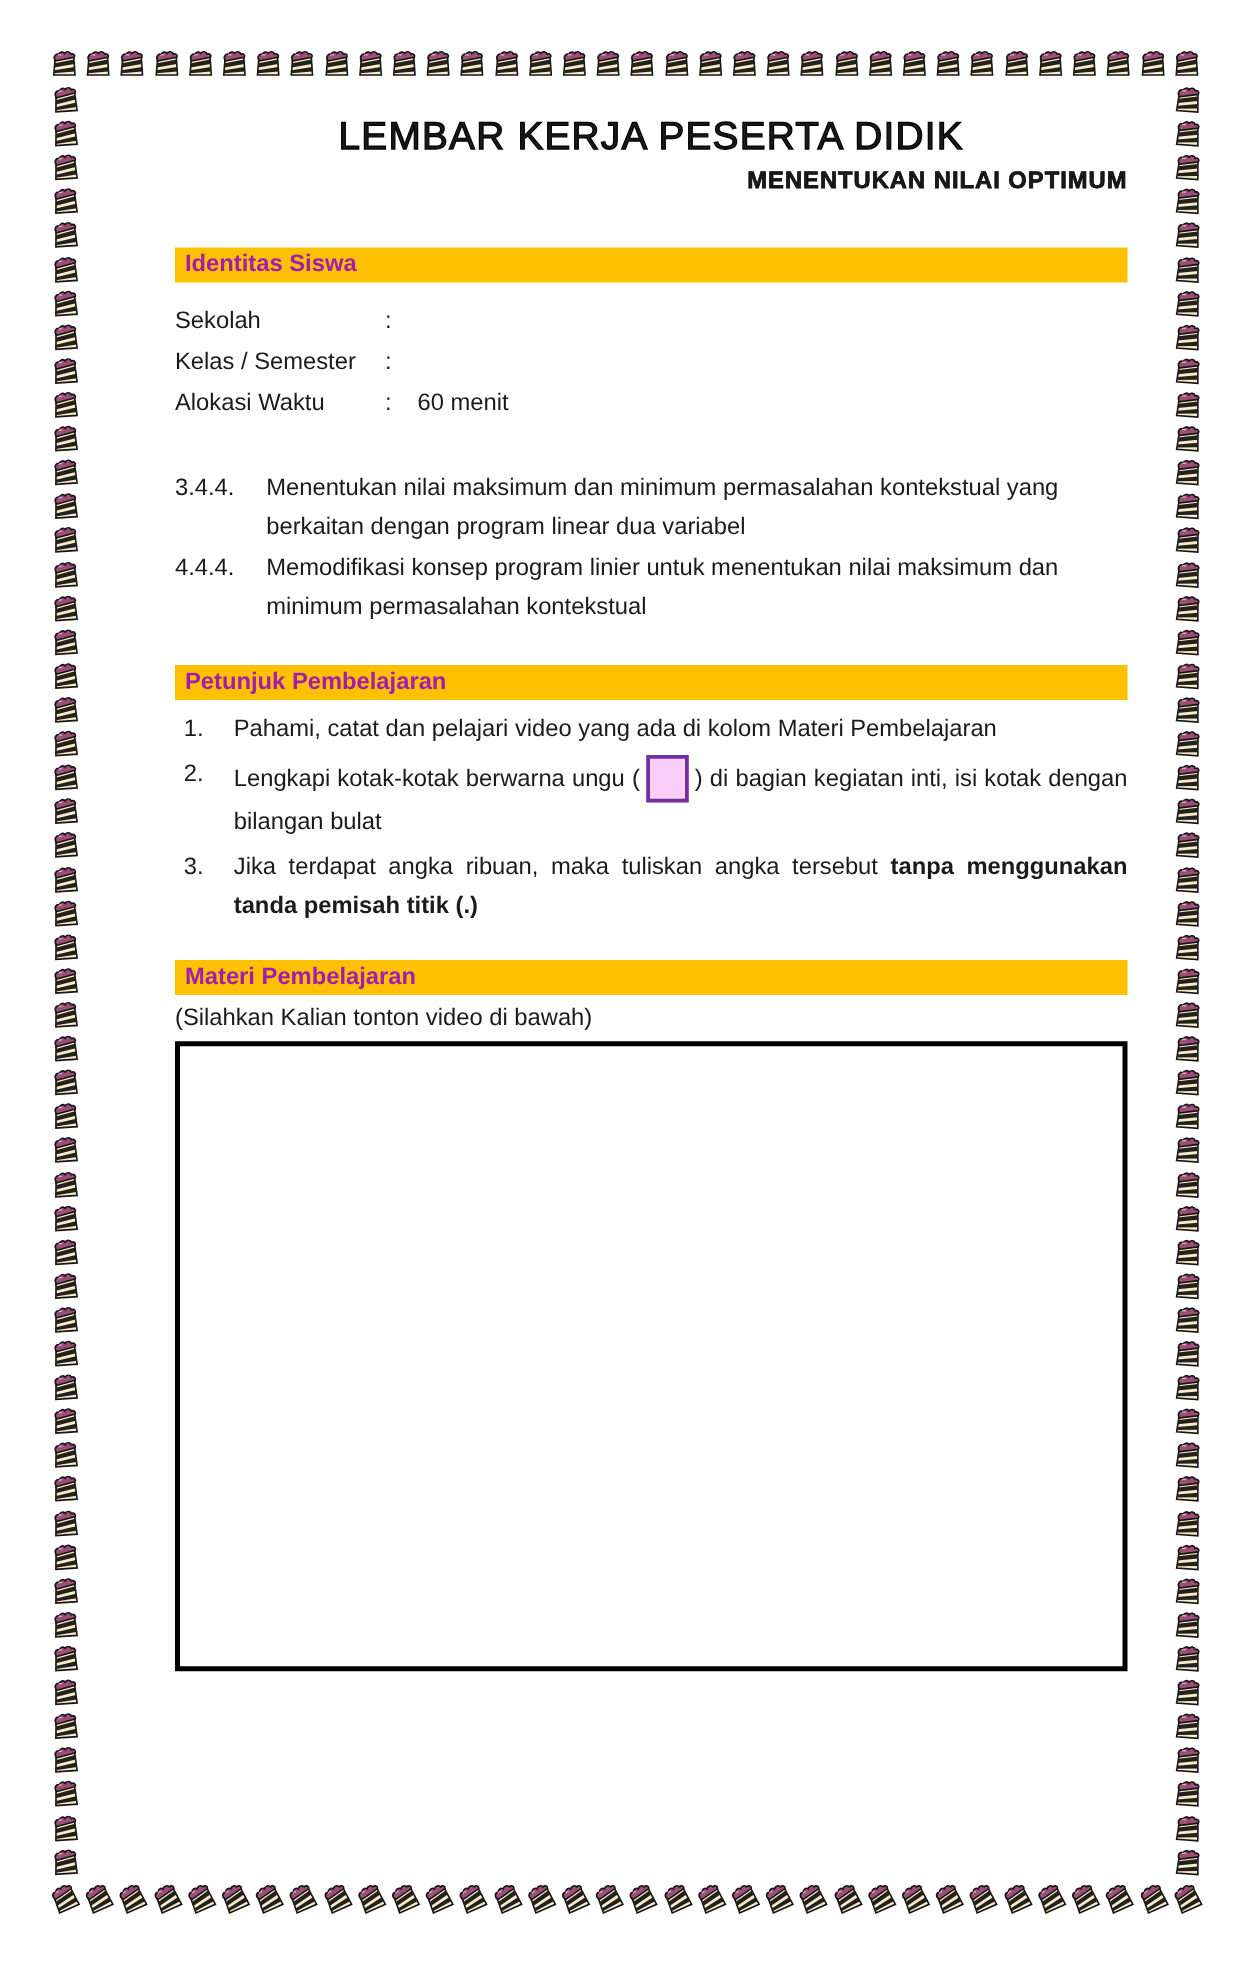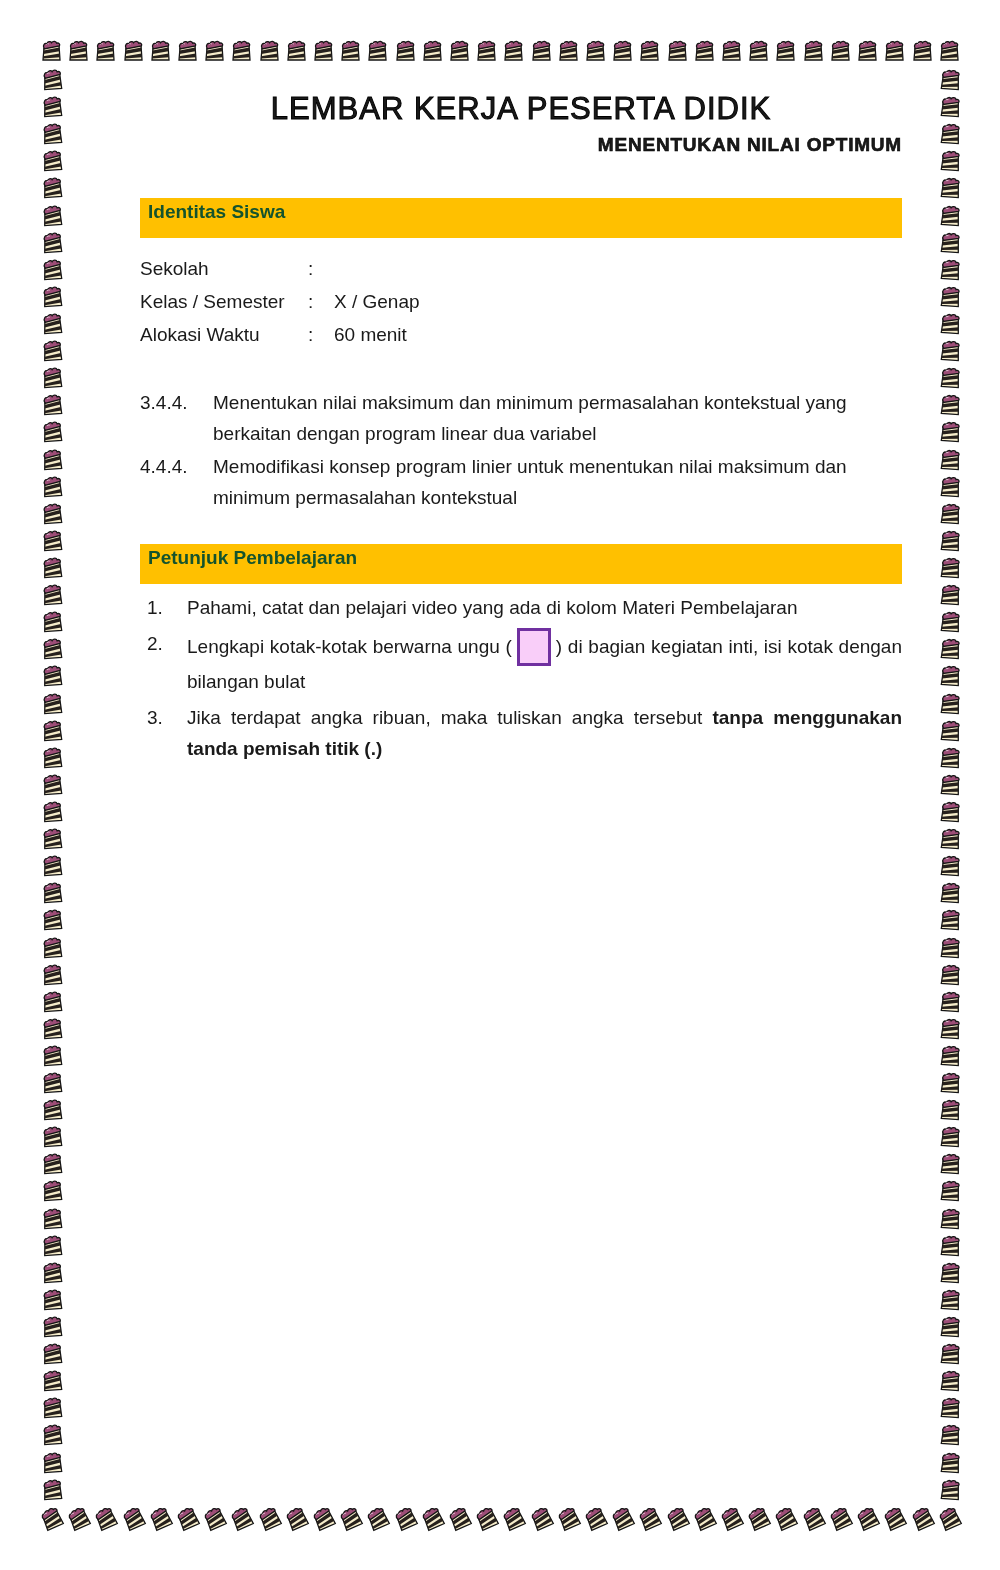--- a/index.html
+++ b/index.html
@@ -52,26 +52,26 @@
     text-align: right;
     font-size: 19px;
     font-weight: 900;
     letter-spacing: 0.8px;
     line-height: 26px;
     margin-top: 2px;
     -webkit-text-stroke: 0.6px #000;
   }
 
   .section-bar {
-    height: 40px;
+    height: 28px;
     line-height: 28px;
     padding-left: 8px;
     font-size: 19px;
     font-weight: bold;
-    color: #14532d;
+    color: #a21caf;
   }
 
   .sec-identitas { margin-top: 40px; }
   .sec-tujuan    { margin-top: 28px; }
   .sec-petunjuk  { margin-top: 31px; }
   .sec-materi    { margin-top: 28px; }
 
   
   .identity-table { padding-top: 14px; font-size: 19px; }
   .identity-row {
@@ -1352,21 +1352,20 @@
     <div class="sec-identitas">
       <div class="section-bar" style="background: rgb(255, 192, 0);">Identitas Siswa</div>
       <div class="identity-table">
         <div class="identity-row">
           <span>Sekolah</span>
           <span>:</span>
         </div>
         <div class="identity-row">
           <span>Kelas / Semester</span>
           <span>:</span>
-          <span>X / Genap</span>
         </div>
         <div class="identity-row">
           <span>Alokasi Waktu</span>
           <span>:</span>
           <span>60 menit</span>
         </div>
       </div>
     </div>
 
     <div class="sec-tujuan">
@@ -1393,15 +1392,20 @@
           <span class="item-number">2.</span>
           <span class="item-text justify"><span>Lengkapi kotak-kotak berwarna ungu (</span><span class="purple-box"></span><span>) di bagian kegiatan inti, isi kotak dengan bilangan bulat</span></span>
         </div>
         <div class="num-item petunjuk-item">
           <span class="item-number">3.</span>
           <span class="item-text justify"><span>Jika terdapat angka ribuan, maka tuliskan angka tersebut </span><span class="bold">tanpa menggunakan tanda pemisah titik (.)</span></span>
         </div>
       </div>
     </div>
 
+    <div class="sec-materi">
+      <div class="section-bar" style="background: rgb(255, 192, 0);">Materi Pembelajaran</div>
+      <div class="materi-note">(Silahkan Kalian tonton video di bawah)</div>
+      <div class="video-box"></div>
+    </div>
 
   </div>
 </div>
 
 </body></html>

